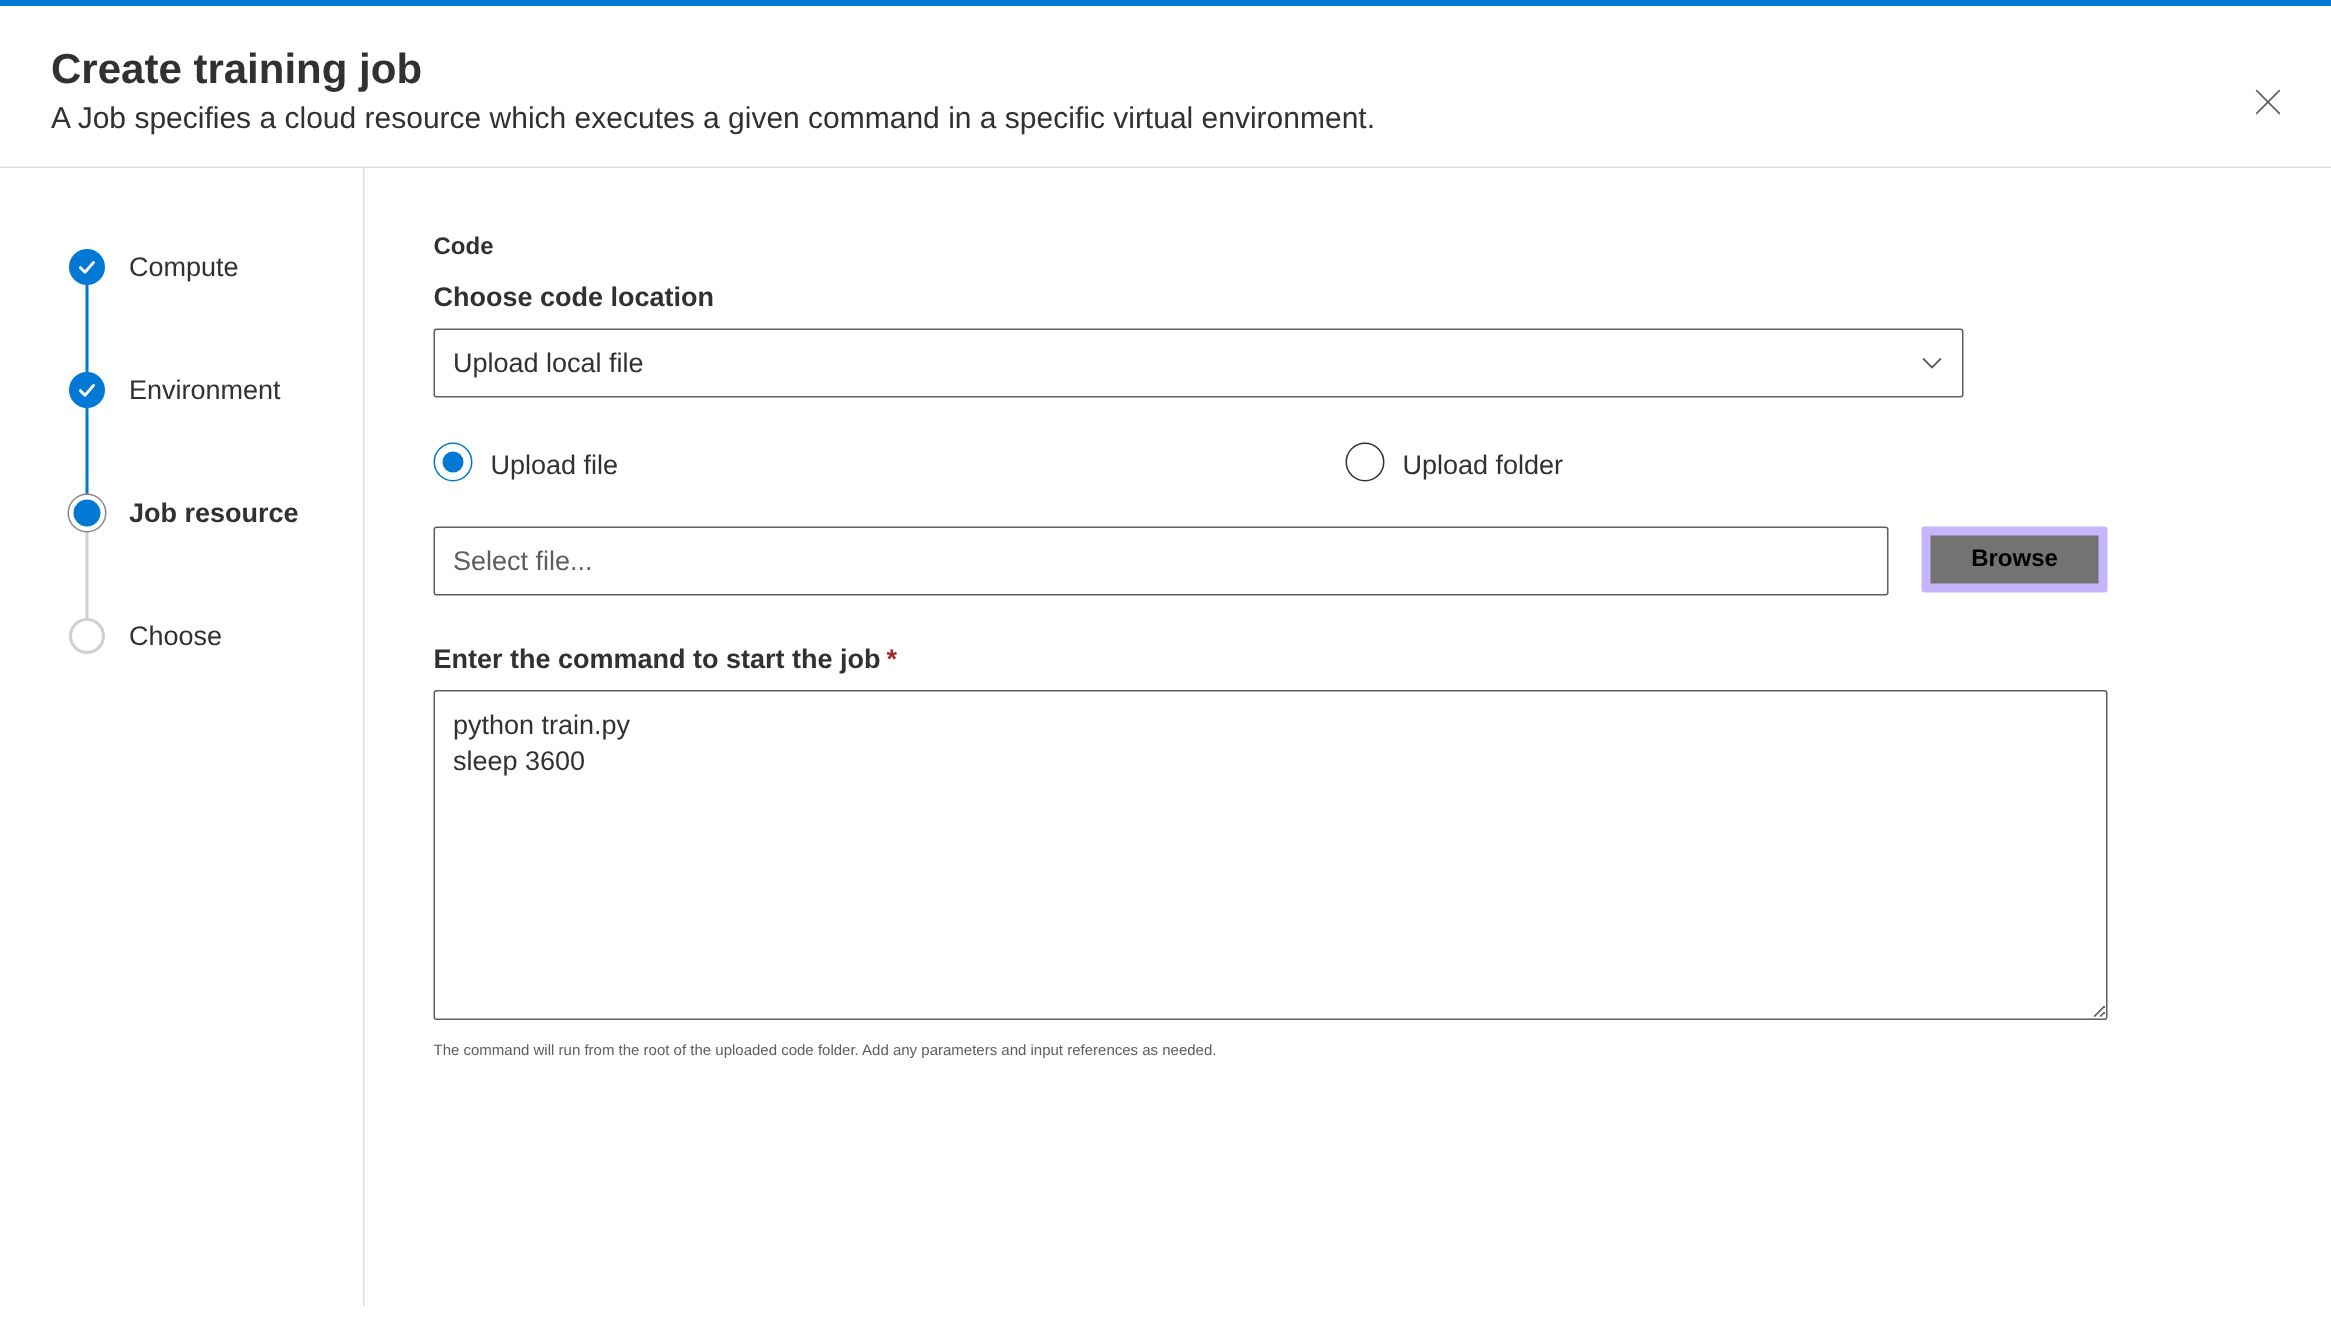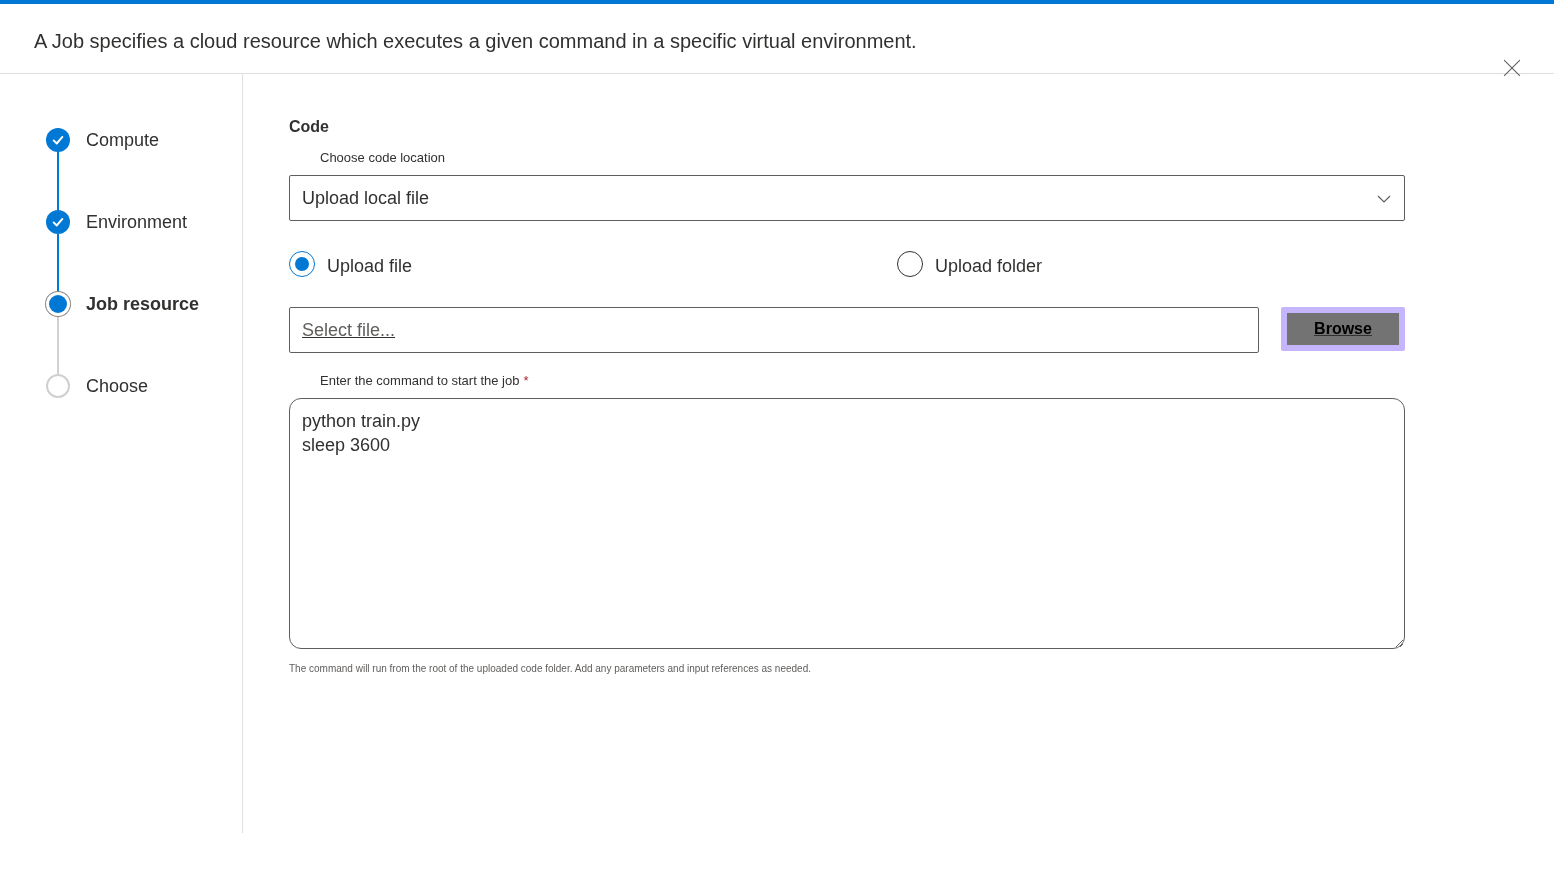--- a/index.html
+++ b/index.html
@@ -116,33 +116,32 @@
     .main {
       flex: 1;
       padding: 44px 46px;
     }
     .section-title {
       font-size: 16px;
       font-weight: 600;
       margin-bottom: 14px;
     }
     .field-label {
-      font-size: 13px;
-      font-weight: 400;
+      font-size: 18px;
+      font-weight: 700;
       margin-bottom: 10px;
       display: block;
-      margin-left: 31px;
     }
     .required {
       color: #a4262c;
       margin-left: 4px;
     }
     .select-wrapper {
       position: relative;
-      width: 1116px;
+      width: 1020px;
       margin-bottom: 30px;
     }
     .select-box {
       width: 100%;
       height: 46px;
       border: 1px solid #605e5c;
       border-radius: 2px;
       padding: 0 40px 0 12px;
       font-size: 18px;
       background: #fff;
@@ -193,22 +192,21 @@
       border-radius: 50%;
       background: #0078d4;
     }
     .radio-label {
       font-size: 18px;
     }
     .file-row {
       display: flex;
       gap: 22px;
       width: 1116px;
-      margin-bottom: 20px;
-      text-decoration: underline;
+      margin-bottom: 32px;
     }
     .file-input {
       flex: 1;
       height: 46px;
       border: 1px solid #605e5c;
       border-radius: 2px;
       padding: 0 12px;
       font-size: 18px;
       font-family: inherit;
       color: #323130;
@@ -222,42 +220,43 @@
       border: 6px solid #c4b5fd;
       border-radius: 2px;
       background: #737373;
       font-size: 16px;
       font-weight: 600;
       cursor: pointer;
       font-family: inherit;
     }
     .command-textarea {
       width: 1116px;
-      height: 251px;
+      height: 220px;
       border: 1px solid #605e5c;
-      border-radius: 12px;
+      border-radius: 2px;
       padding: 10px 12px;
       font-size: 18px;
       font-family: inherit;
       resize: both;
       line-height: 1.35;
       color: #323130;
     }
     .help-text {
       font-size: 10px;
       color: #605e5c;
       margin-top: 10px;
     }
   </style>
 </head>
 <body>
 
 <div class="top-bar"></div>
 
 <div class="header">
+  <div class="header-title">Create training job</div>
   <div class="header-subtitle">A Job specifies a cloud resource which executes a given command in a specific virtual environment.</div>
   <div class="close-btn">
     <svg viewBox="0 0 16 16">
       <line x1="1" y1="1" x2="15" y2="15" stroke="#605e5c" stroke-width="1"></line>
       <line x1="15" y1="1" x2="1" y2="15" stroke="#605e5c" stroke-width="1"></line>
     </svg>
   </div>
 </div>
 
 <div class="body">

